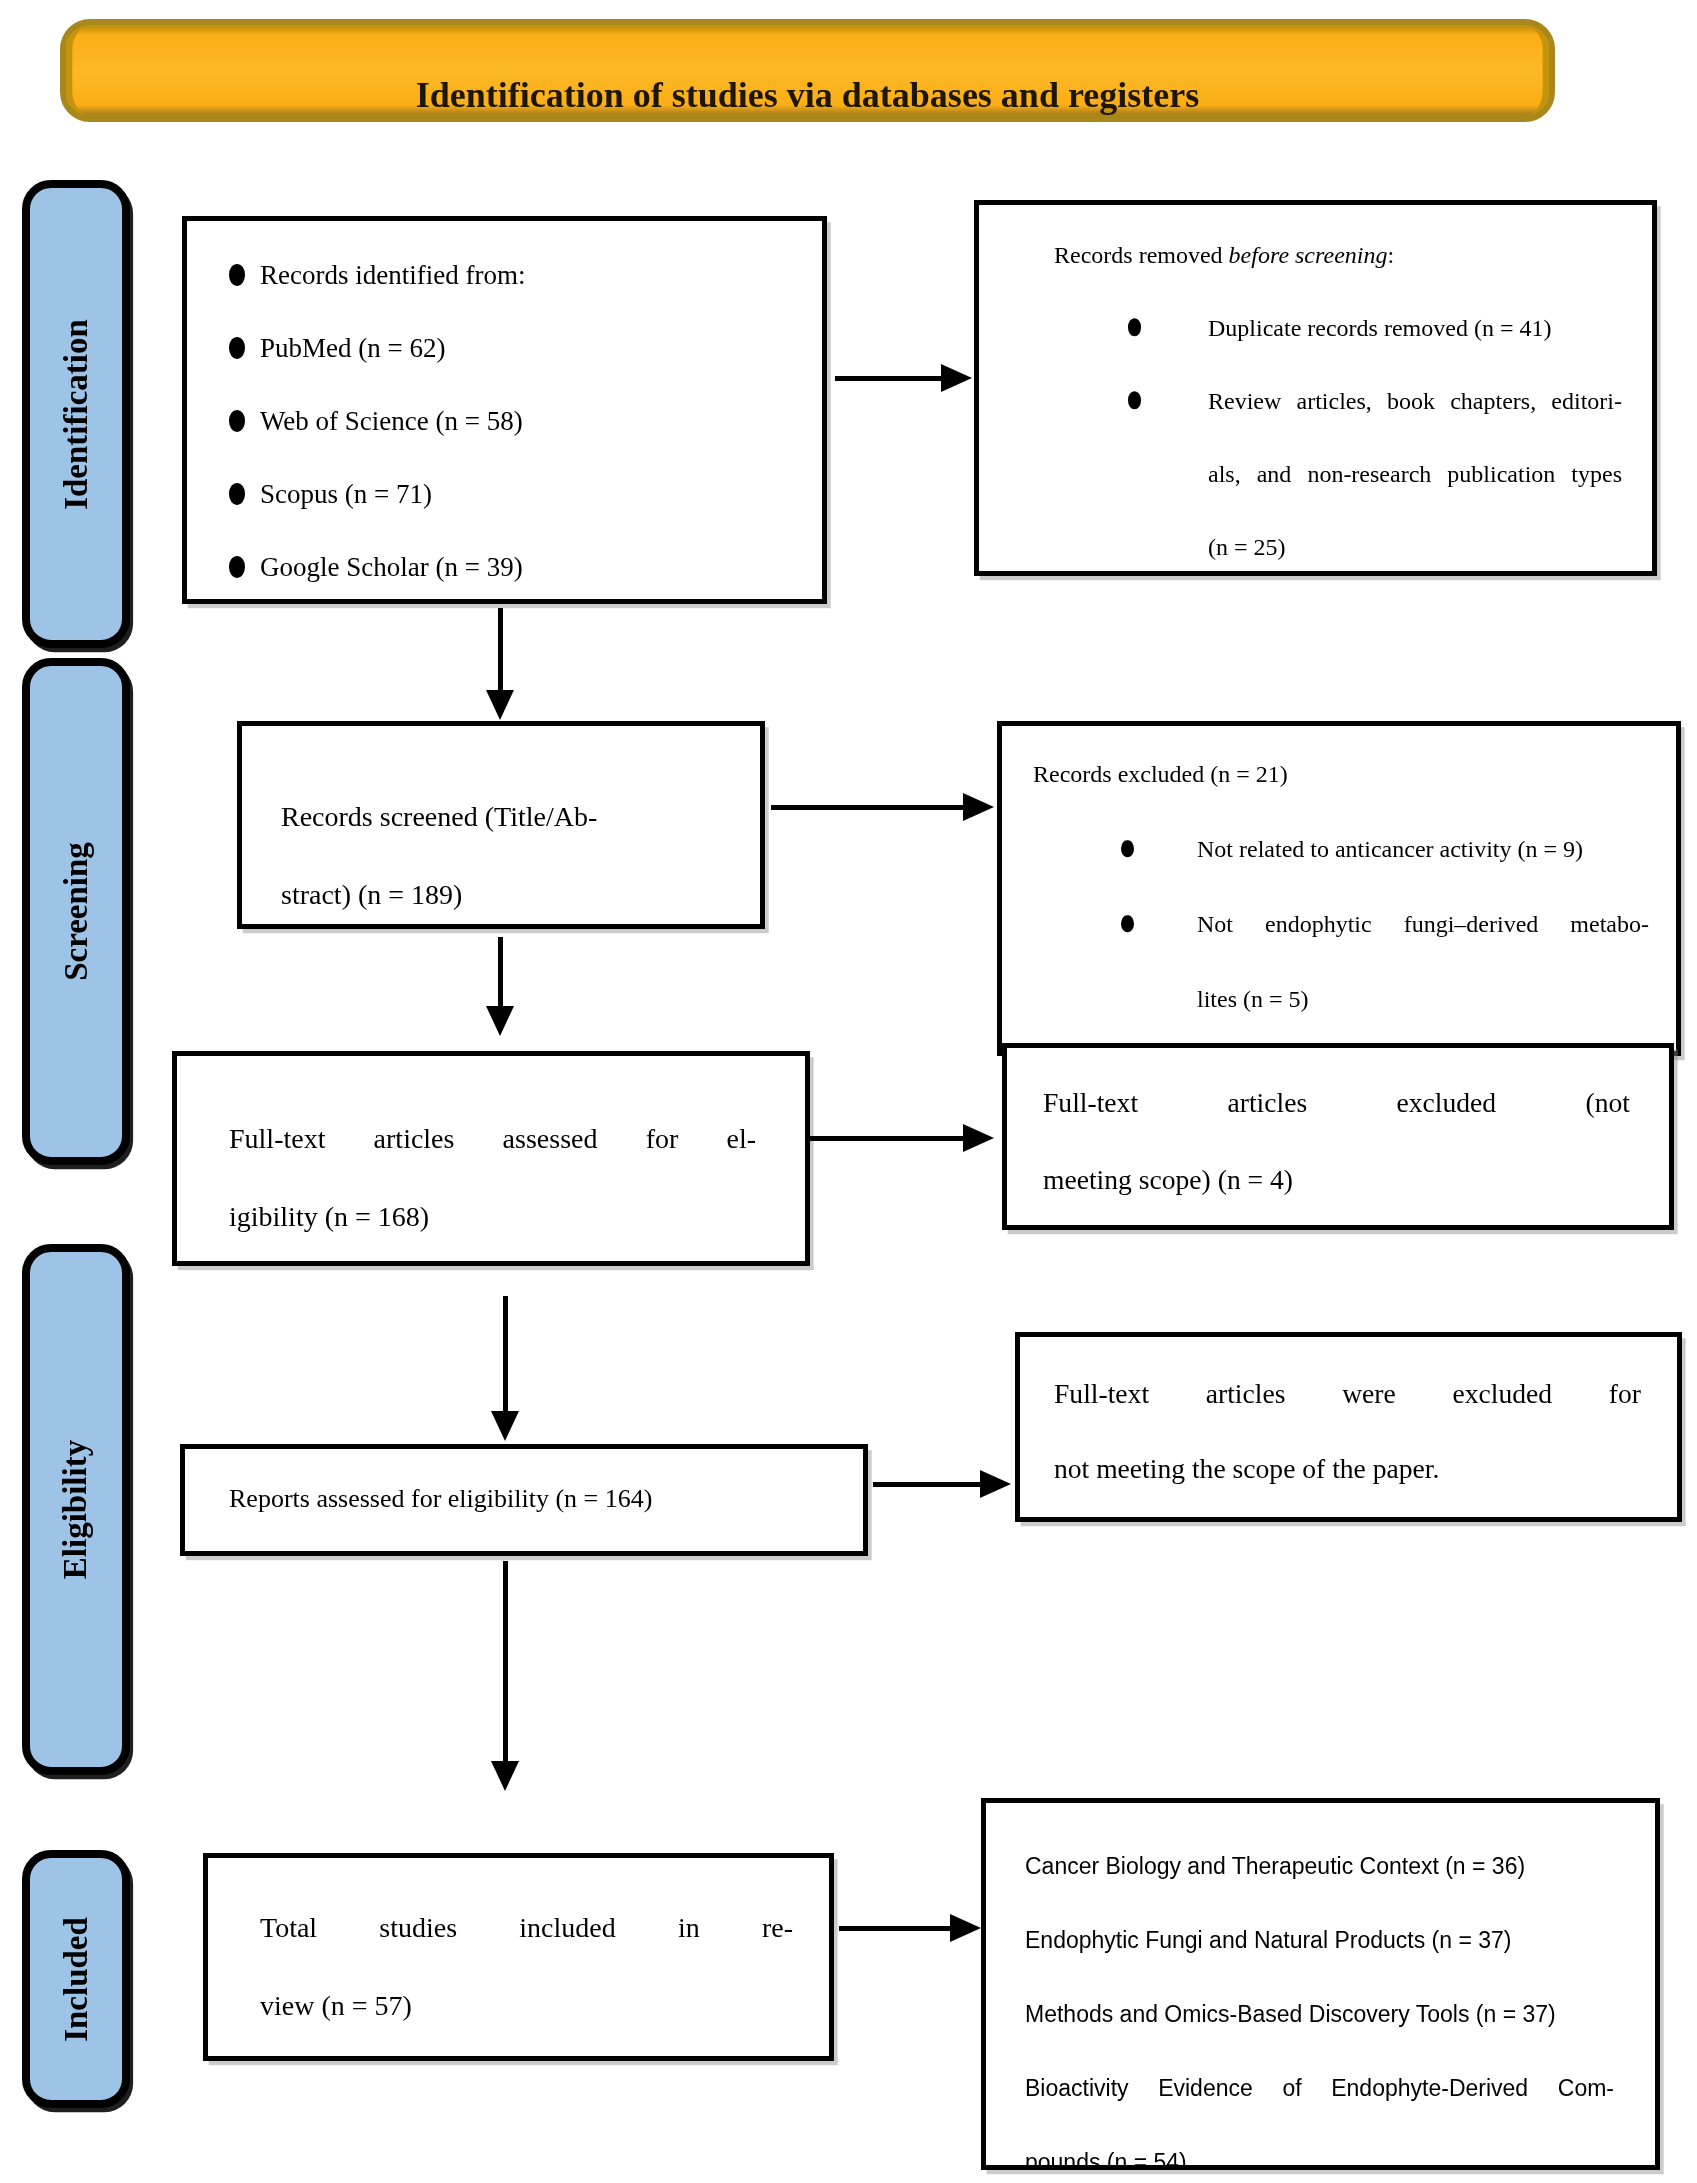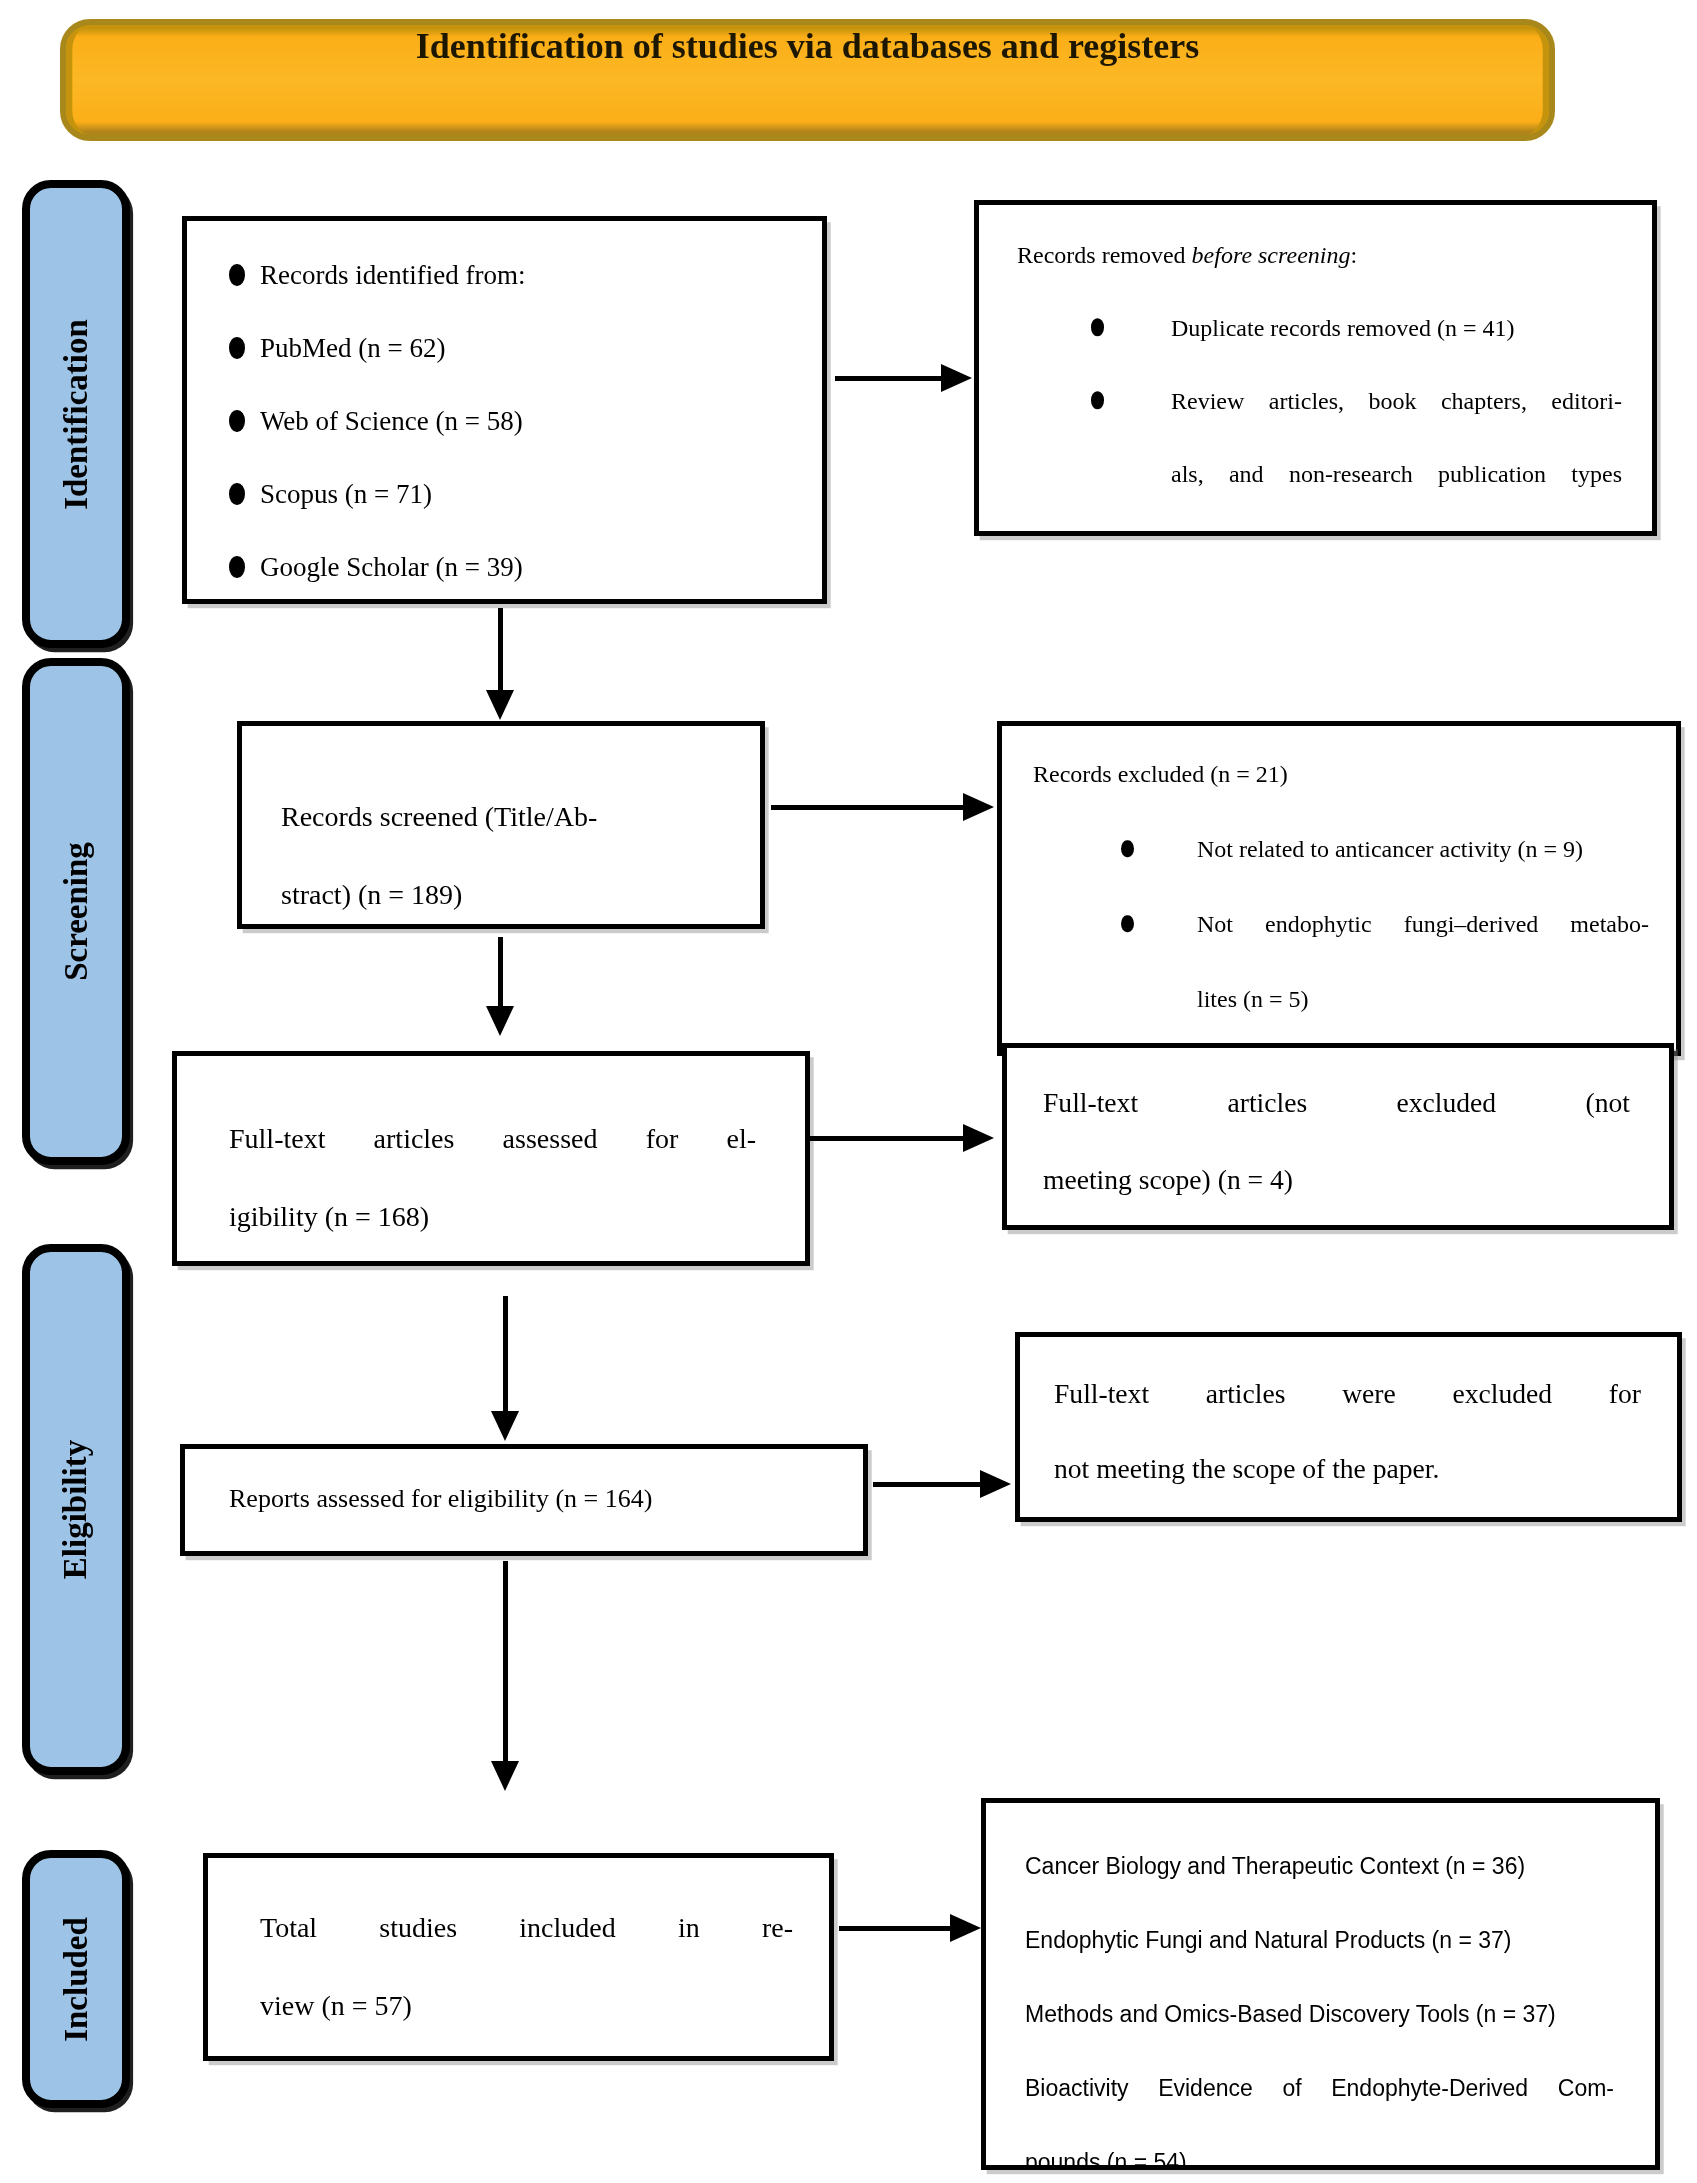--- a/index.html
+++ b/index.html
@@ -8,26 +8,26 @@
     width:1697px;
     height:2183px;
     background:#ffffff;
     font-family:"Liberation Serif", serif;
     color:#000;
     overflow:hidden;
   }
 
   
   .banner{
-    position:absolute; left:60px; top:19px; width:1495px; height:122px;
+    position:absolute; left:60px; top:19px; width:1495px; height:103px;
     box-sizing:border-box;
     background:linear-gradient(180deg,#c6930d 0%,#c6930d 3%,#fbae17 11%,#fcb825 50%,#fbae17 88%,#b1841a 97%,#b1841a 100%);
     border:6.2px solid #a8871b;
     border-radius:30px;
-    display:flex; align-items:flex-start; justify-content:center;
+    display:flex; align-items:flex-end; justify-content:center;
     box-shadow:inset 9.4px 0 0 -3.1px #c6930d, inset -9.4px 0 0 -3.1px #c6930d;
   }
   .banner span{
     font-size:36px; font-weight:bold; color:#1d1700; letter-spacing:0px;
   }
 
   
   .stage{
     position:absolute; left:22px; width:108px;
     box-sizing:border-box;
@@ -63,21 +63,21 @@
     top:50%; transform:translateY(-55%);
   }
   .em{font-style:italic;}
 
   
   #box-identified{left:182px; top:216px; width:645px; height:388px; font-size:27px; padding-top:18px;}
   #box-identified .line{height:73px; line-height:73px; padding-left:73px;}
   #box-identified .dot{left:42px; width:15.6px; height:22px;}
 
   
-  #rbox-removed{left:974px; top:200px; width:683px; height:336px; font-size:24px; padding-top:13.5px;}
+  #rbox-removed{left:974px; top:200px; width:683px; height:376px; font-size:24px; padding-top:13.5px;padding-left:37px;}
   #rbox-removed .line{height:73px; line-height:73px; padding-left:192px; padding-right:30px;}
   #rbox-removed .title-line{padding-left:38px;}
   #rbox-removed .dot{left:112px; width:12.5px; height:17.7px;}
 
   
   #box-screened{left:237px; top:721px; width:528px; height:208px; font-size:28px; padding-top:52px;}
   #box-screened .line{height:78px; line-height:78px; padding-left:39px; padding-right:31px;}
 
   
   #rbox-excluded{left:997px; top:721px; width:684px; height:335px; font-size:24px; padding-top:11px;}

